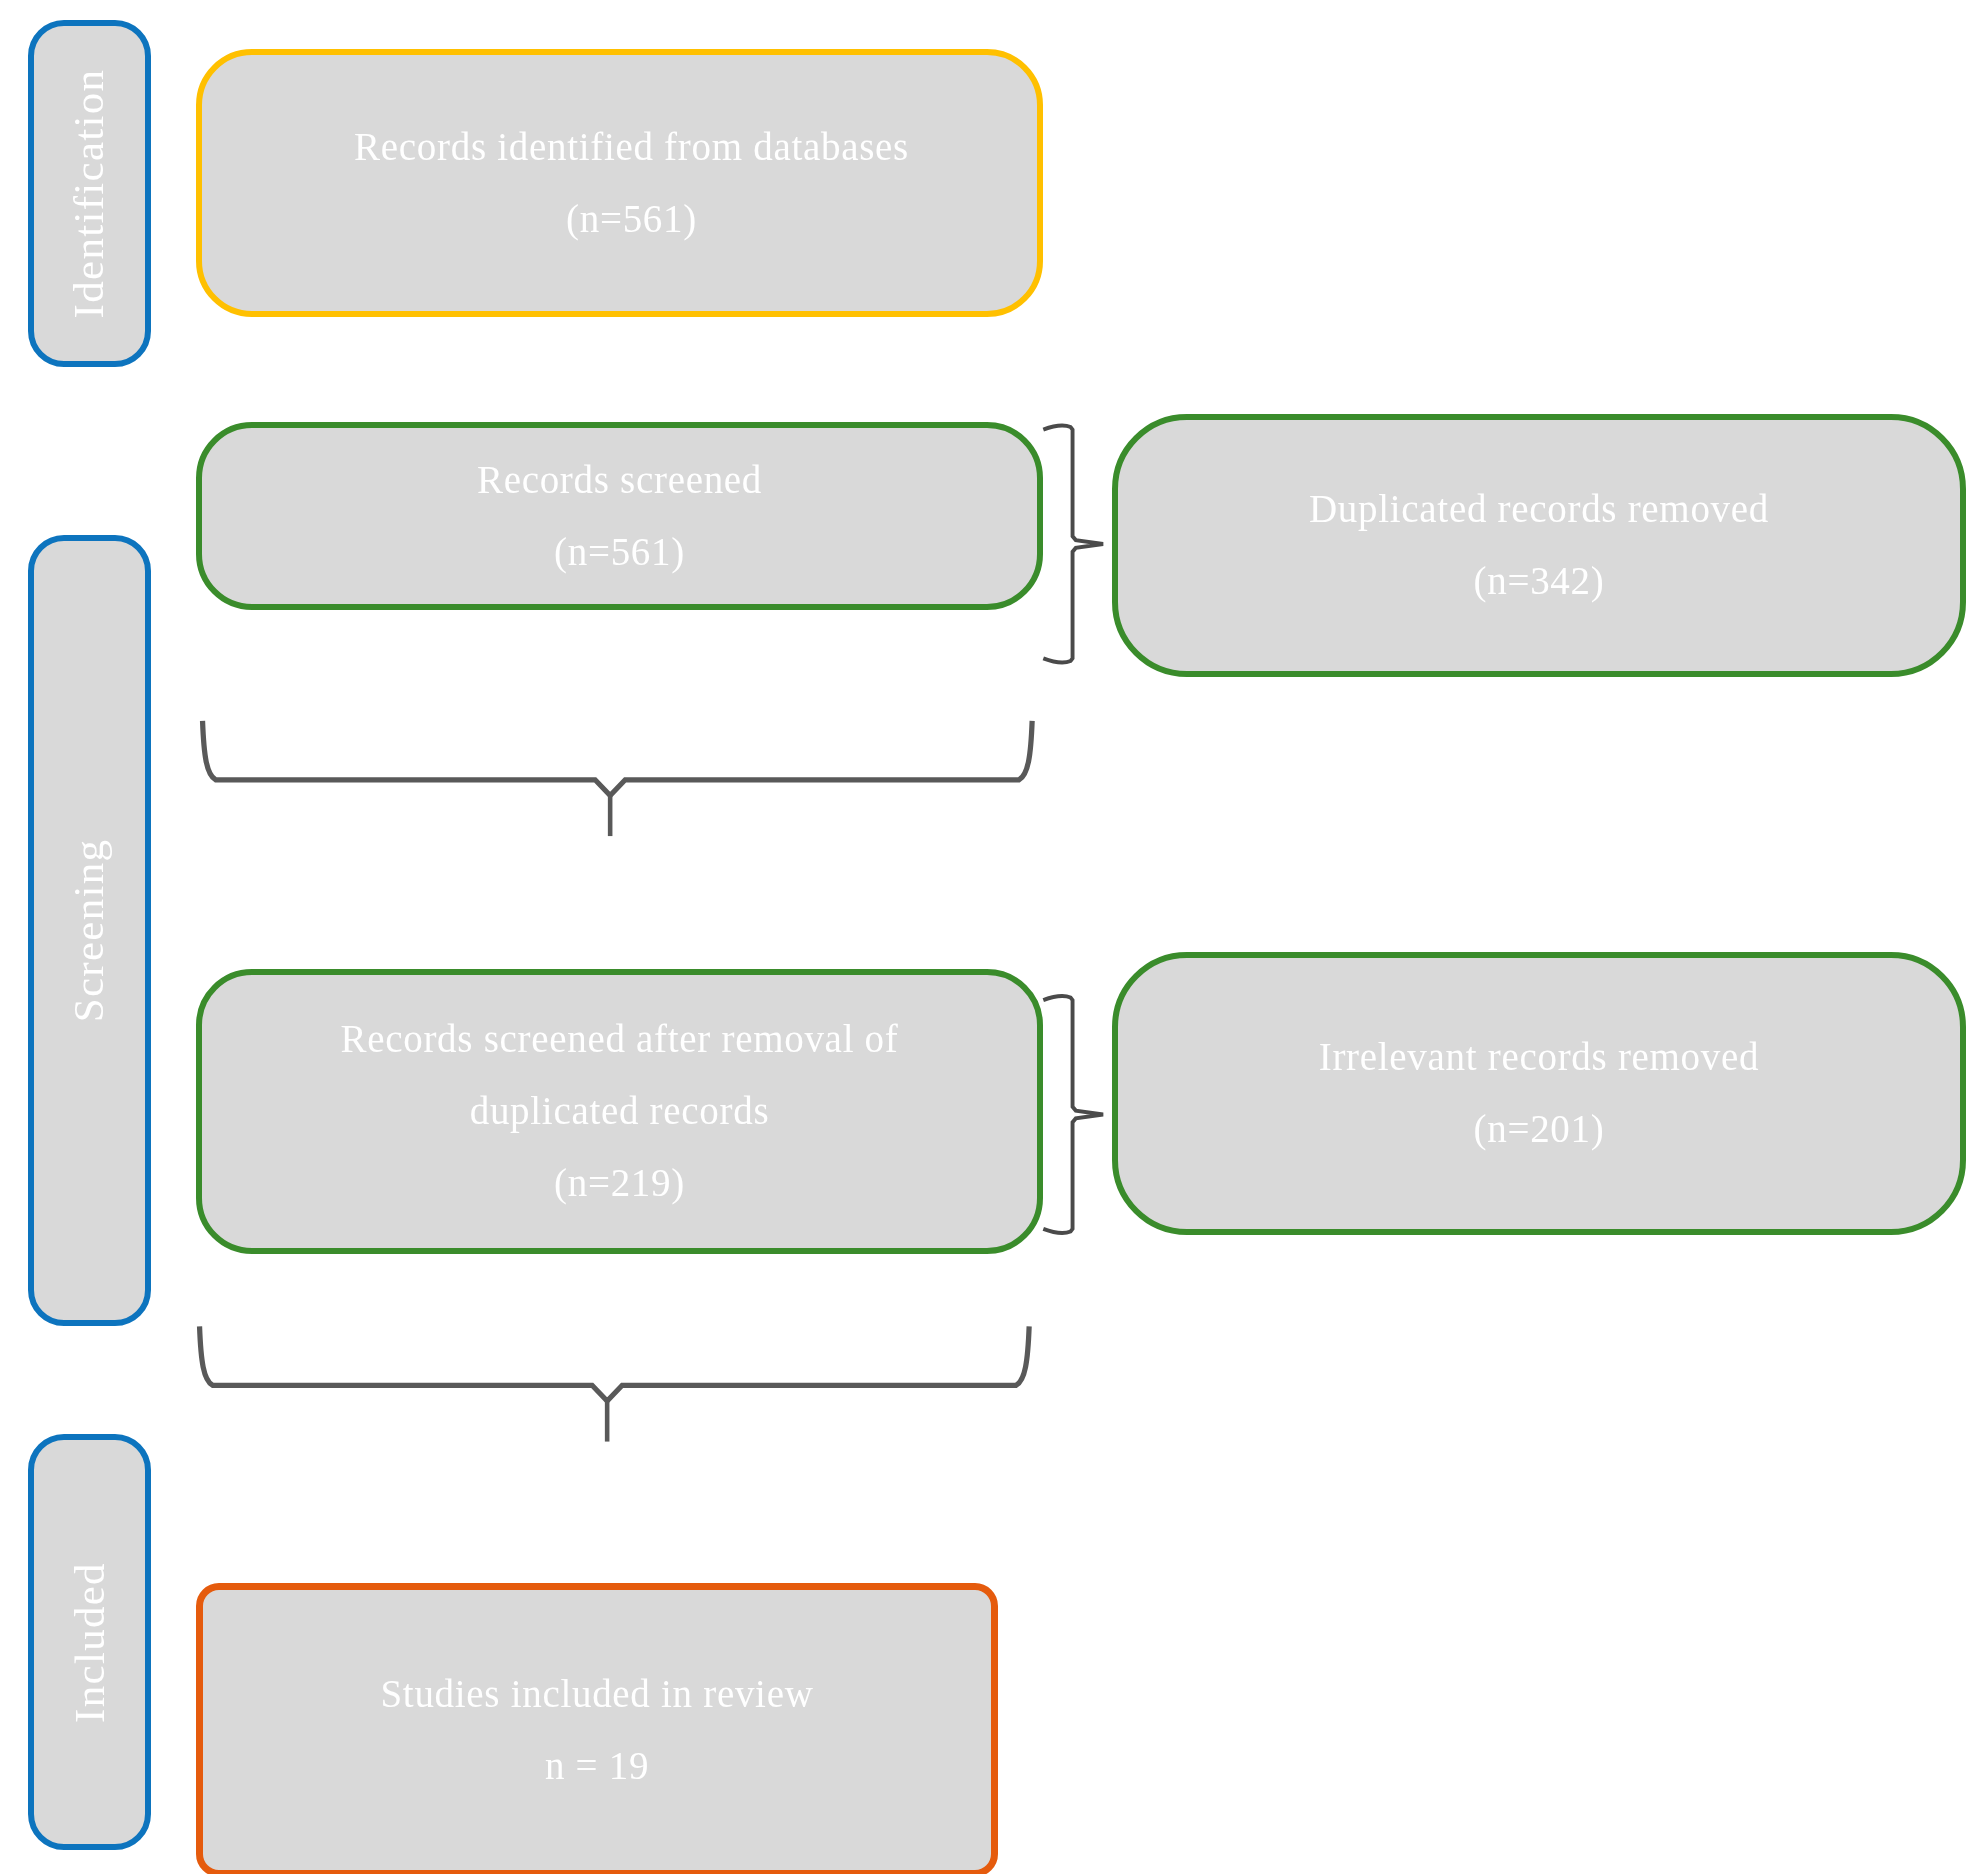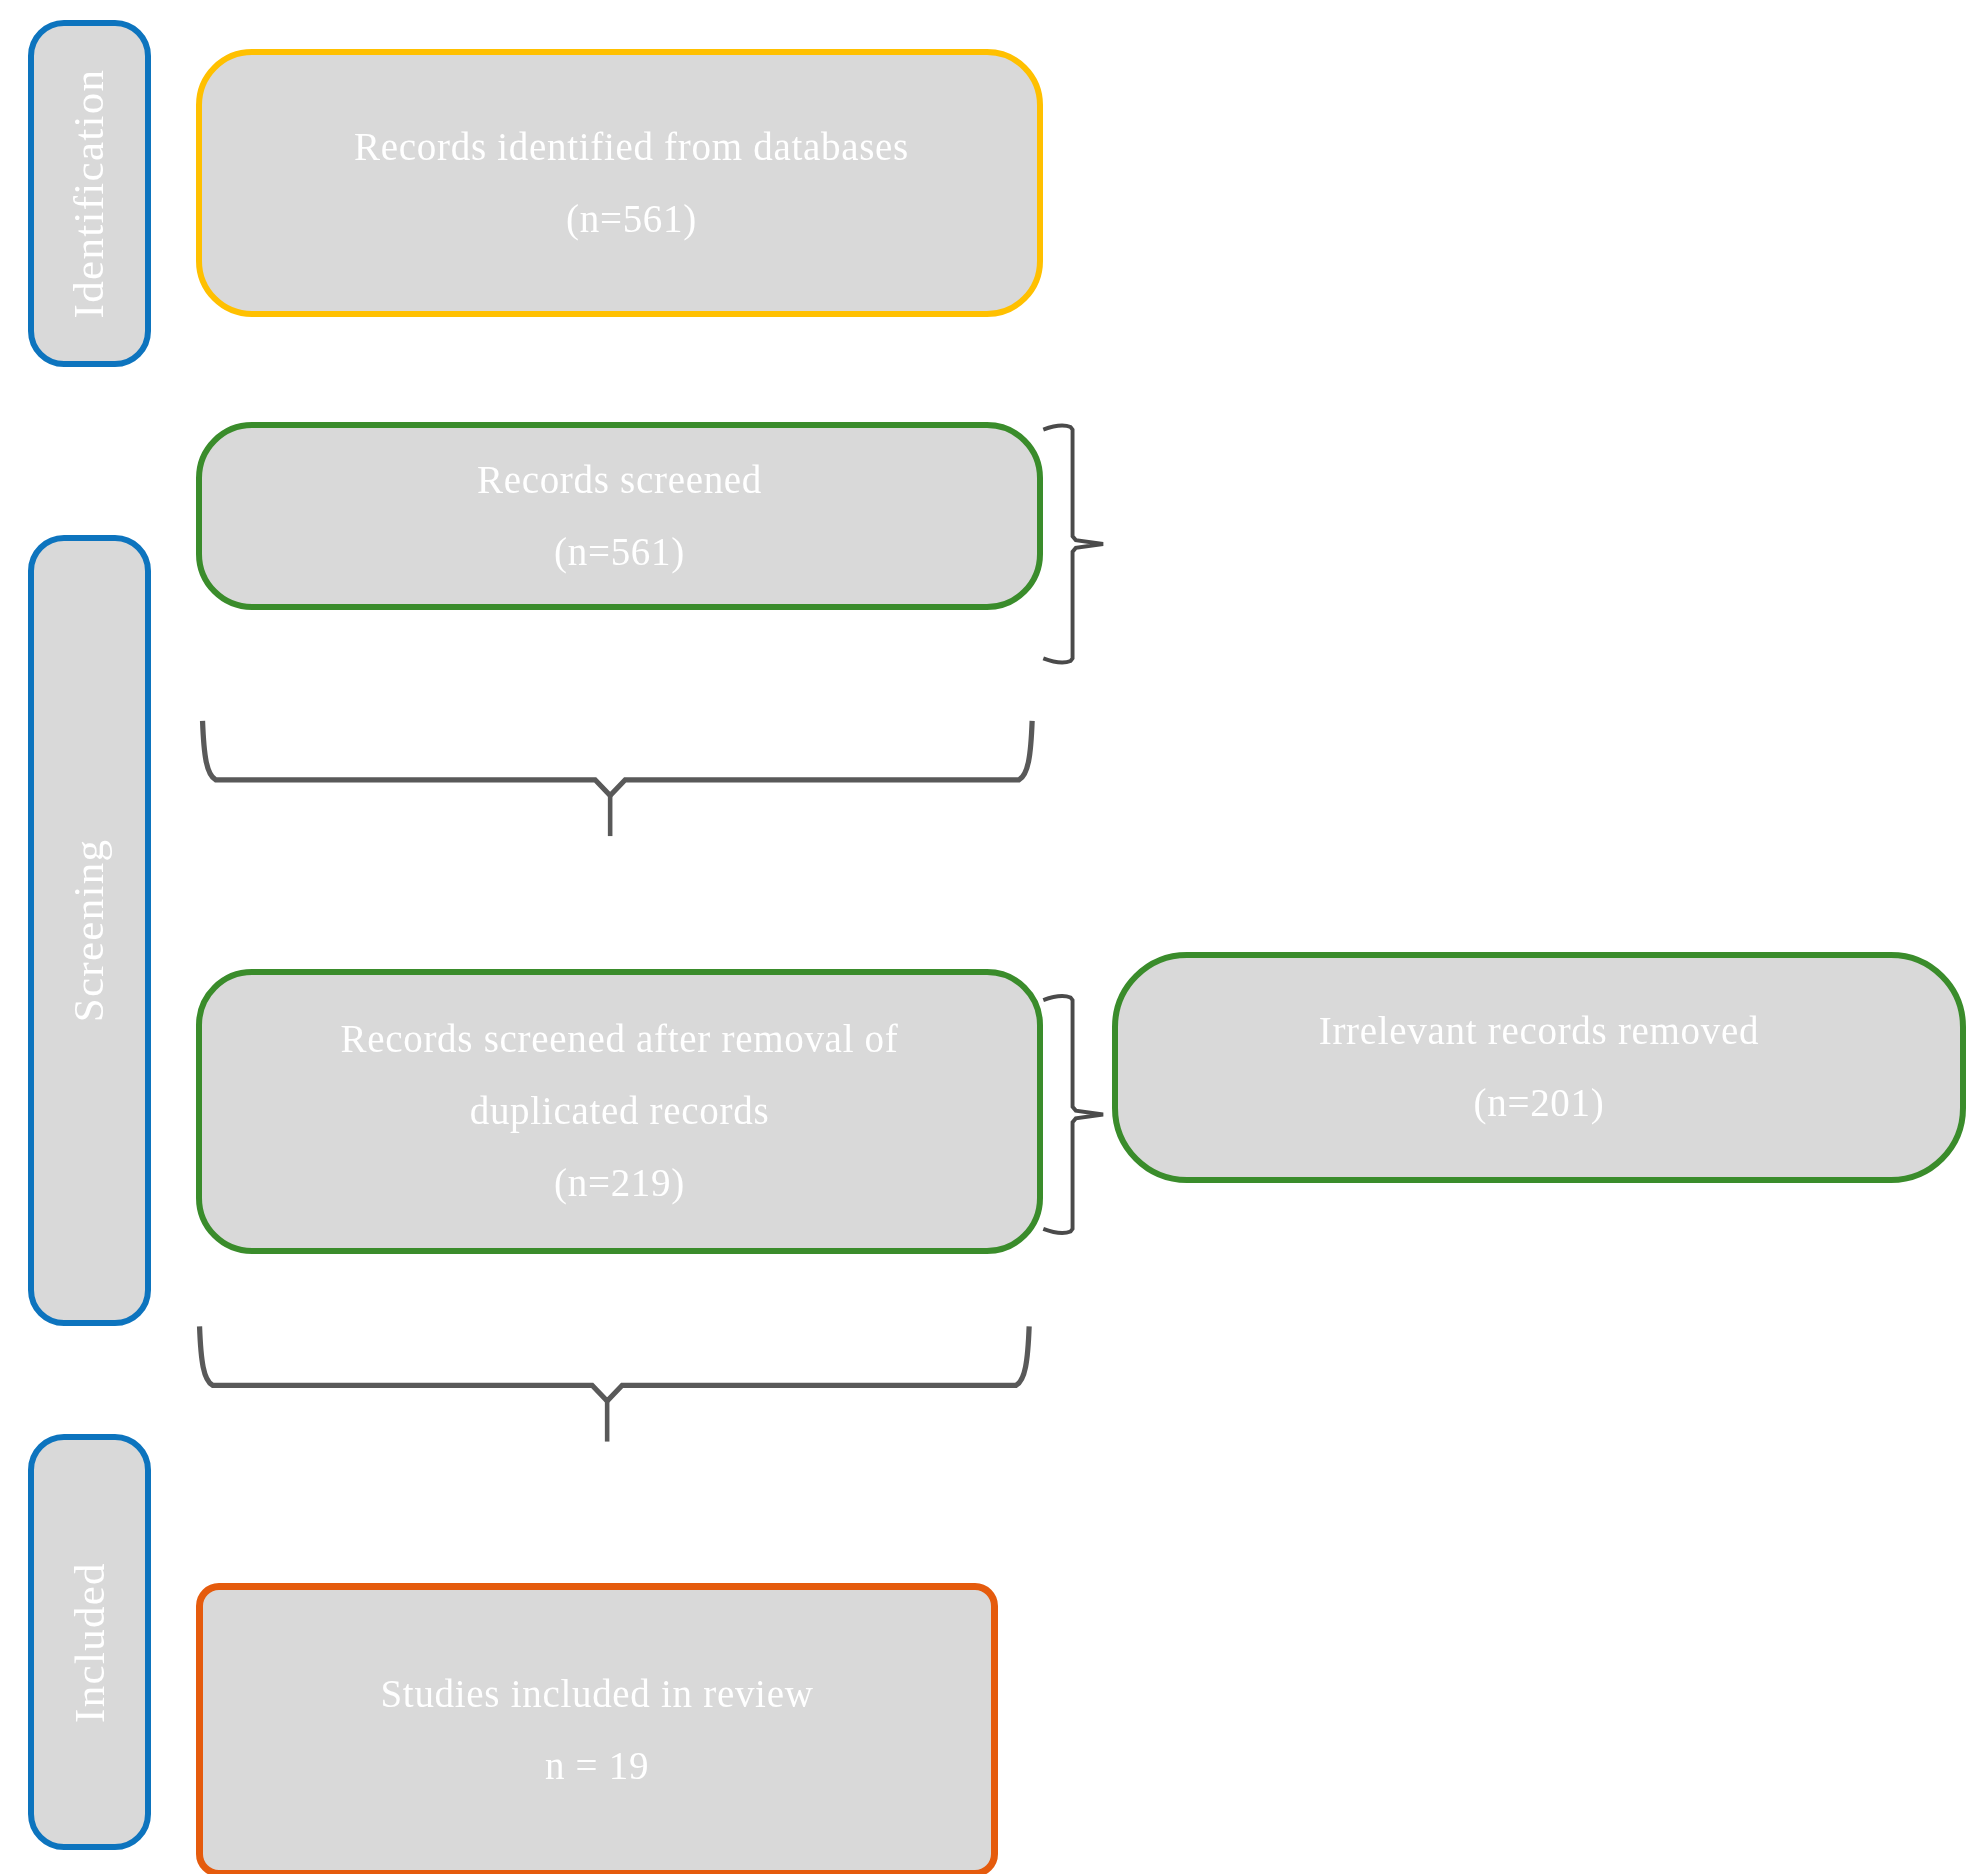--- a/index.html
+++ b/index.html
@@ -68,37 +68,41 @@
 
   <div class="box b-green-l" style="left:196px;top:422px;width:847px;height:188px;">
     <span>Records screened</span>
     <span>(n=561)</span>
   </div>
 
   <svg class="connector" style="left:1042px;top:419px;" width="65" height="250" viewBox="0 0 100 380" aria-hidden="true">
     <path d="M 2 14 C 18 8 34 6 44 10 L 47 14 L 47 178 L 52 184 L 94 190 L 52 196 L 47 202 L 47 366 L 44 370 C 34 374 18 372 2 366" fill="none" stroke="#4a4a4a" stroke-width="6"></path>
   </svg>
 
+  <div class="box b-green-r" style="left:1112px;top:414px;width:854px;height:263px;">
+    <span>Duplicated records removed</span>
+    <span>(n=342)</span>
+  </div>
 
   <svg class="connector" style="left:196px;top:719px;" width="844" height="119" viewBox="0 0 1290 180" aria-hidden="true">
     <path d="M 10 2 C 12 55 16 84 30 92 L 610 92 L 633 116 L 656 92 L 1258 92 C 1272 84 1276 55 1278 2" fill="none" stroke="#595959" stroke-width="8"></path>
     <path d="M 633 116 L 633 178" fill="none" stroke="#595959" stroke-width="7"></path>
   </svg>
 
   <div class="box b-green-l" style="left:196px;top:969px;width:847px;height:285px;text-align:center;">
     <span>Records screened after removal of</span>
     <span>duplicated records</span>
     <span>(n=219)</span>
   </div>
 
   <svg class="connector" style="left:1042px;top:987px;" width="65" height="255" viewBox="0 0 100 380" aria-hidden="true">
     <path d="M 2 14 C 18 8 34 6 44 10 L 47 14 L 47 178 L 52 184 L 94 190 L 52 196 L 47 202 L 47 366 L 44 370 C 34 374 18 372 2 366" fill="none" stroke="#4a4a4a" stroke-width="6"></path>
   </svg>
 
-  <div class="box b-green-r" style="left:1112px;top:952px;width:854px;height:231px;">
+  <div class="box b-green-r" style="left:1112px;top:952px;width:854px;height:283px;">
     <span>Irrelevant records removed</span>
     <span>(n=201)</span>
   </div>
 
   <svg class="connector" style="left:193px;top:1325px;" width="844" height="118" viewBox="0 0 1290 180" aria-hidden="true">
     <path d="M 10 2 C 12 55 16 84 30 92 L 610 92 L 633 116 L 656 92 L 1258 92 C 1272 84 1276 55 1278 2" fill="none" stroke="#595959" stroke-width="8"></path>
     <path d="M 633 116 L 633 178" fill="none" stroke="#595959" stroke-width="7"></path>
   </svg>
 
   <div class="box b-orange" style="left:196px;top:1567px;width:802px;height:294px;">

